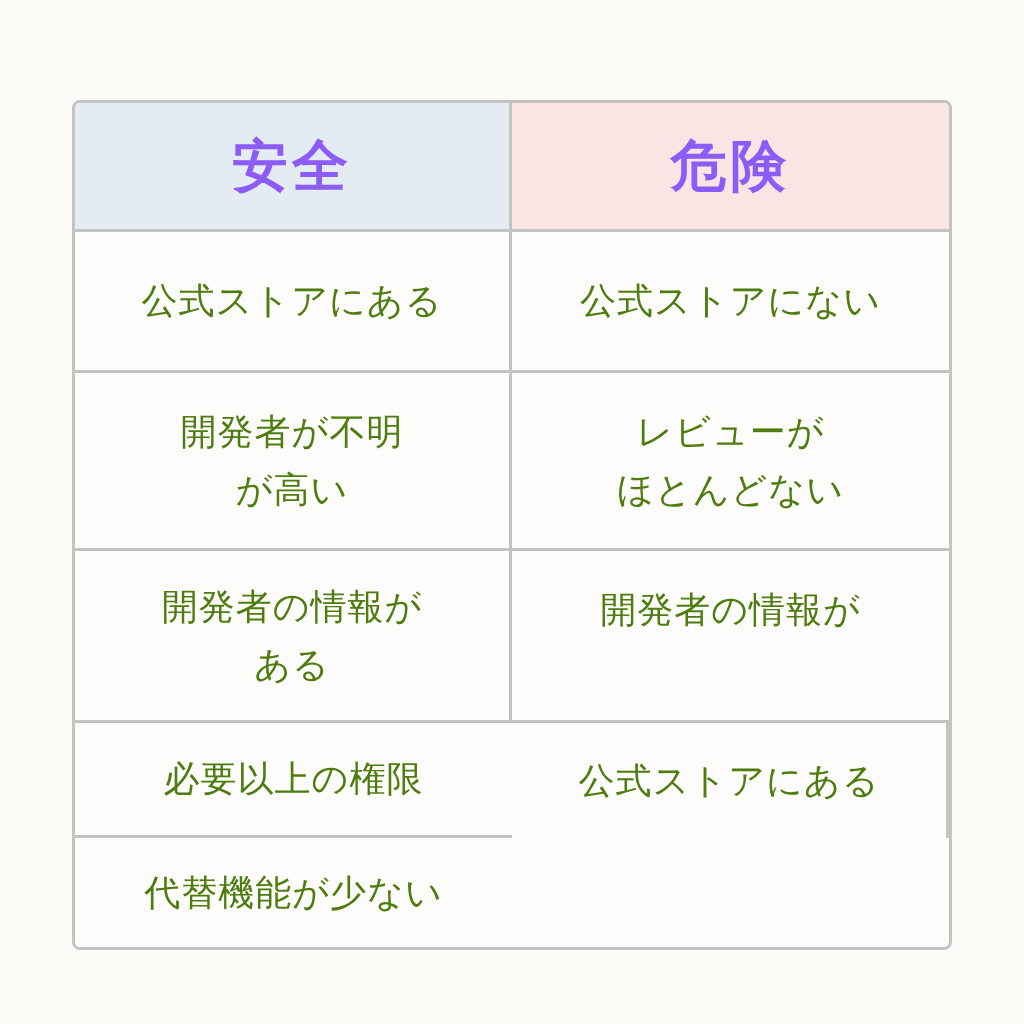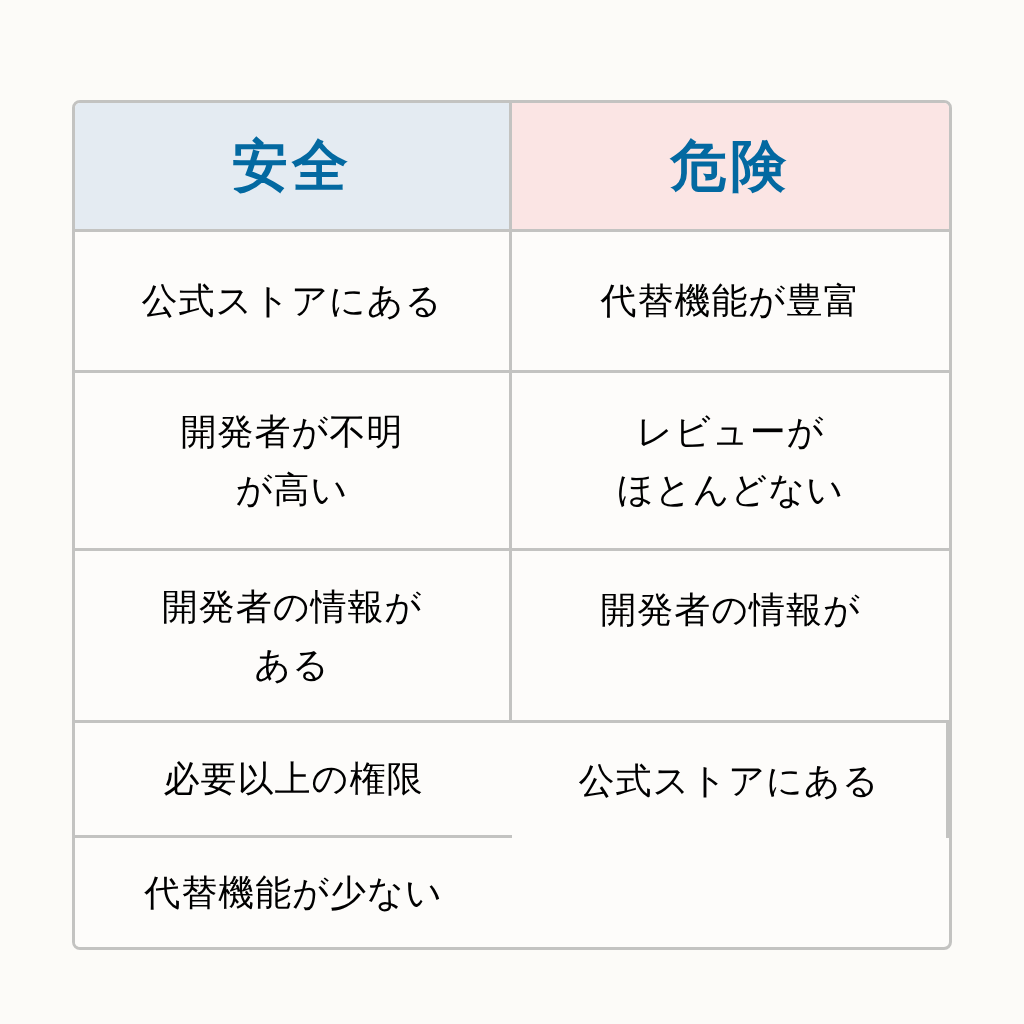--- a/index.html
+++ b/index.html
@@ -24,35 +24,35 @@
       display: grid;
       grid-template-columns: 437px 1fr;
       grid-template-rows: 129px 141px 178px 172px 115px 1fr;
     }
     .cell {
       box-sizing: border-box;
       display: flex;
       align-items: center;
       justify-content: center;
       text-align: center;
-      color: #000000;
+      color: #4d7c0f;
       font-family: "DejaVu Sans", sans-serif;
       font-size: 36px;
       line-height: 58px;
       letter-spacing: 1px;
       border-bottom: 3px solid #c3c3c1;
       background: #fdfcfa;
     }
     .cell.left { border-right: 3px solid #c3c3c1; }
     .cell.last { border-bottom: none; }
     .cell.head {
       font-size: 56px;
       font-weight: bold;
       letter-spacing: 4px;
-      color: #0369a1;
+      color: #8b5cf6;
     }
     .cell.head.safe { background: #e4ebf2; }
     .cell.head.danger { background: #fbe5e4; }
     .cell .txt {
       white-space: pre-line;
       display: block;
     }
     .cell.pad-top { align-items: flex-start; padding-top: 30px; }
   </style>
 </head>
@@ -63,21 +63,21 @@
     <span class="txt">安全</span>
   </div>
   <div class="cell head danger">
     <span class="txt">危険</span>
   </div>
 
   <div class="cell left">
     <span class="txt">公式ストアにある</span>
   </div>
   <div class="cell">
-    <span class="txt">代替機能が豊富</span>
+    <span class="txt">公式ストアにない</span>
   </div>
 
   <div class="cell left">
     <span class="txt">開発者が不明
 が高い</span>
   </div>
   <div class="cell">
     <span class="txt" style="text-align:center;">レビューが
 ほとんどない</span>
   </div>

